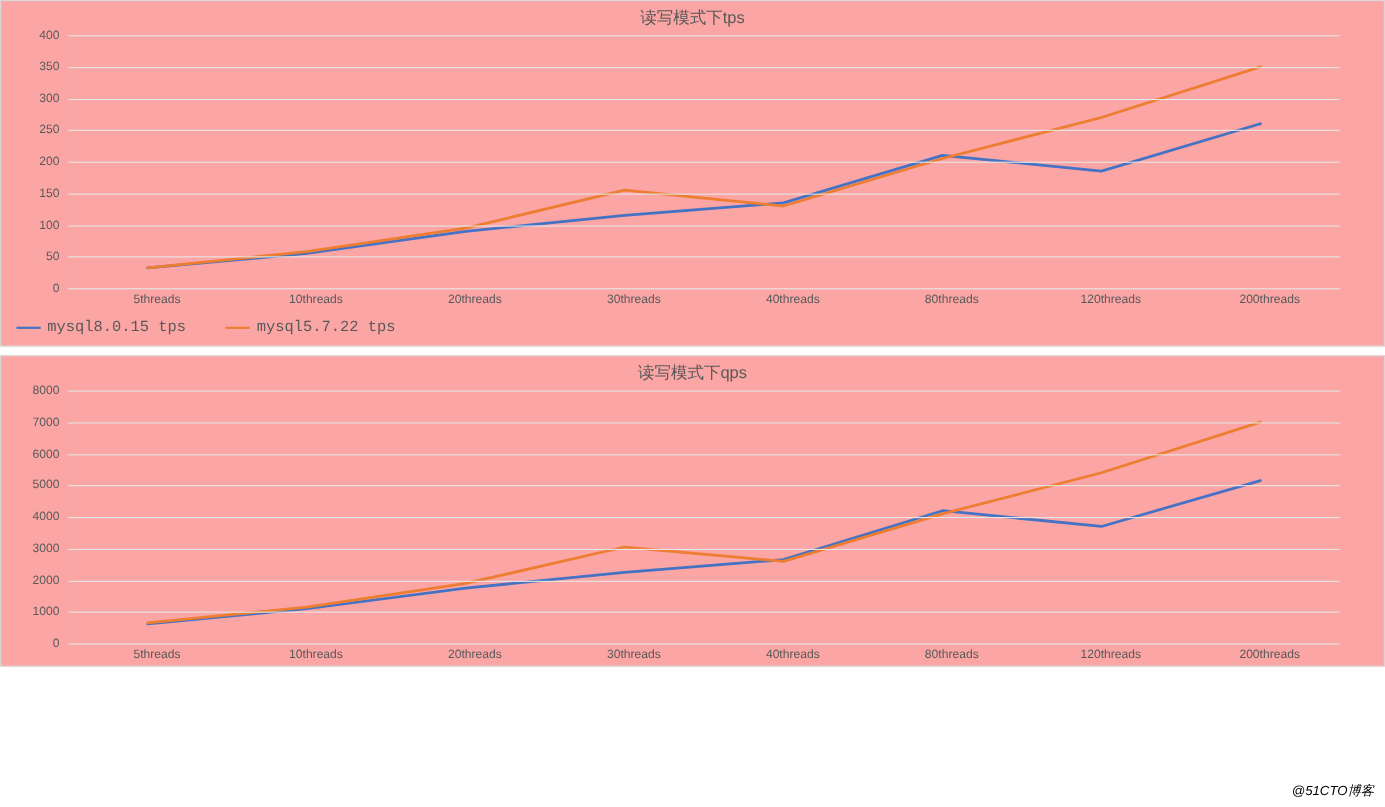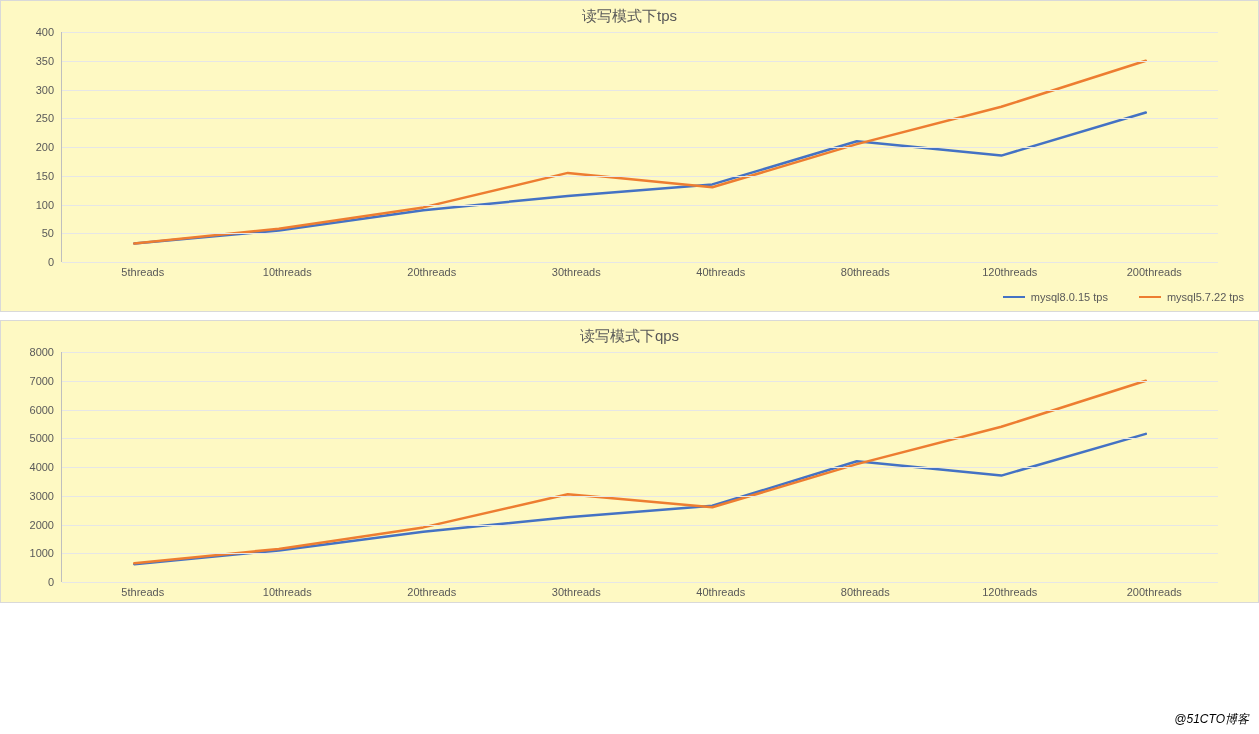--- a/index.html
+++ b/index.html
@@ -8,21 +8,21 @@
     background: #ffffff;
     font-family: "Segoe UI", "Microsoft YaHei", Arial, sans-serif;
     font-size: 12px;
     color: #595959;
     width: 1259px;
   }
   .chart-container {
     position: relative;
     border: 1px solid #d9d9d9;
     margin: 0 0 8px 0;
-    background: #fef9c3;
+    background: #fca5a5;
   }
   .chart-title {
     text-align: center;
     font-size: 15px;
     color: #595959;
     padding: 6px 0 2px 0;
   }
   .plot-wrap {
     position: relative;
     margin: 4px 40px 0 60px;
@@ -60,24 +60,25 @@
     padding-left: 19px;
   }
   svg.series {
     position: absolute;
     left: 0; top: 0;
     width: 100%;
     height: 100%;
     overflow: visible;
   }
   .legend {
-    text-align: right;
+    text-align: left;
     padding: 6px 0 8px 0;
-    font-size: 11px;
+    font-size: 14px;
     color: #595959;
+    font-family: Liberation Mono, monospace;
   }
   .legend-item {
     display: inline-flex;
     align-items: center;
     margin: 0 14px;
     gap: 6px;
   }
   .legend-swatch {
     display: inline-block;
     width: 22px;

